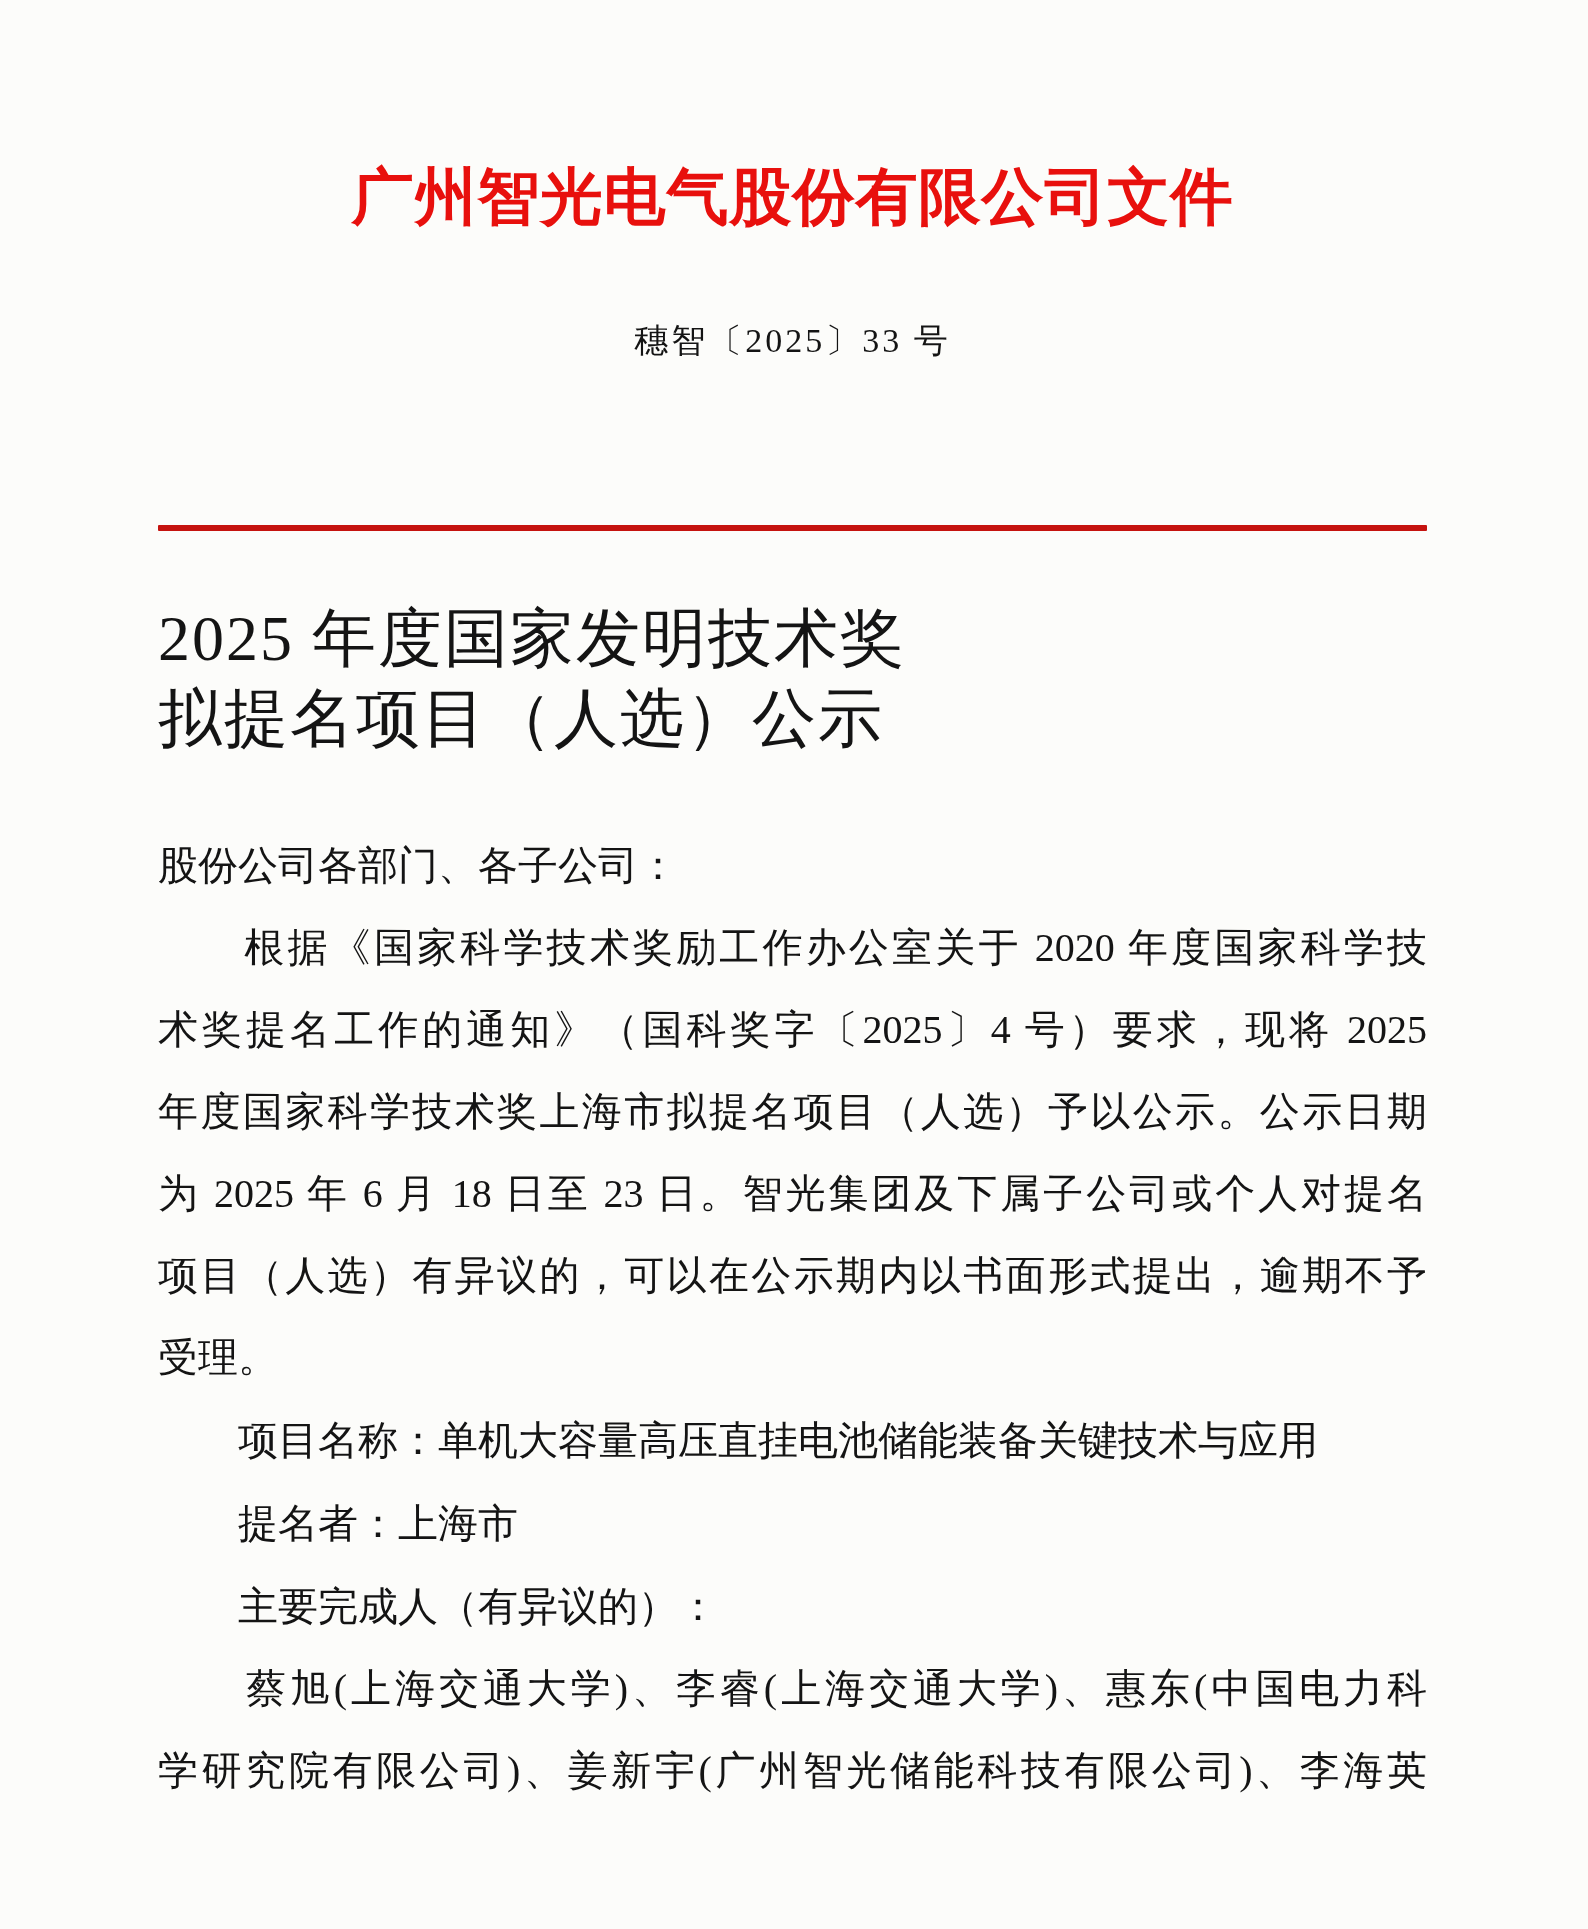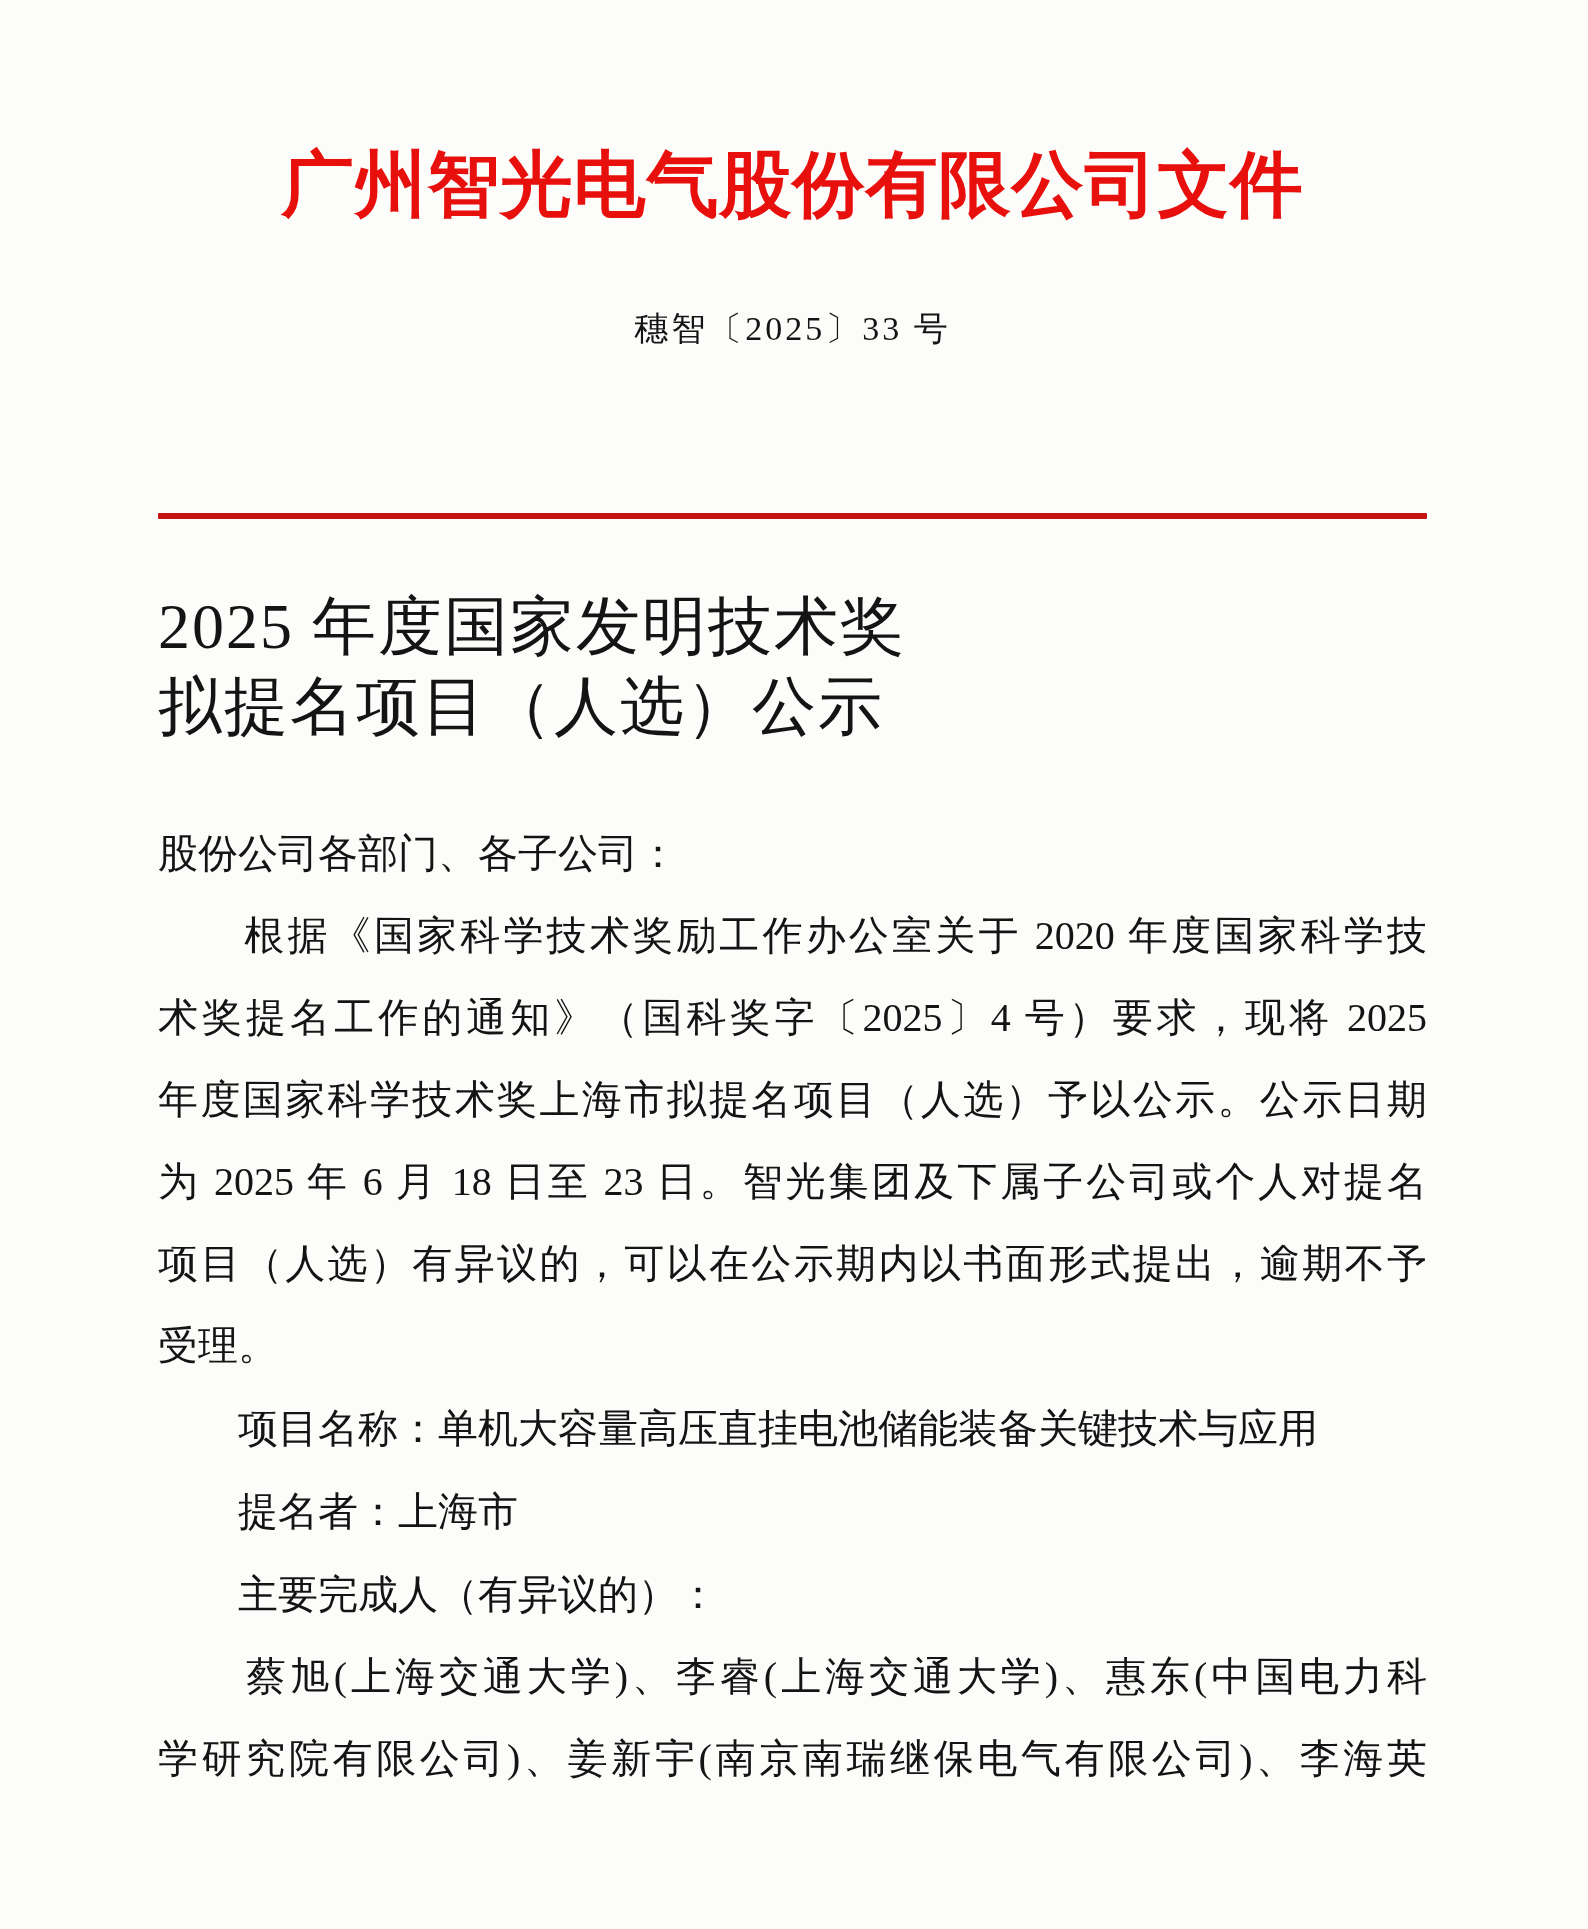--- a/index.html
+++ b/index.html
@@ -7,22 +7,22 @@
     position:relative;
     width:1588px; height:1929px;
     box-sizing:border-box;
     padding:135px 161px 0 158px;
     background:#fcfcfa;
     font-family:"Liberation Serif","DejaVu Serif",serif;
     color:#141414;
     overflow:hidden;
   }
   .company-header {
-    margin:0;
-    font-size:72px;
+    margin:12px;
+    font-size:62px;
     line-height:100px;
     font-weight:bold;
     text-align:center;
     letter-spacing:1px;
     white-space:nowrap;
   }
   .doc-number {
     margin-top:74px;
     font-size:34px;
     line-height:40px;
@@ -74,15 +74,15 @@
       <div class="line jfull"><span>　　根据《国家科学技术奖励工作办公室关于 2020 年度国家科学技</span></div>
       <div class="line jfull"><span>术奖提名工作的通知》（国科奖字〔2025〕4 号）要求，现将 2025</span></div>
       <div class="line jfull"><span>年度国家科学技术奖上海市拟提名项目（人选）予以公示。公示日期</span></div>
       <div class="line jfull"><span>为 2025 年 6 月 18 日至 23 日。智光集团及下属子公司或个人对提名</span></div>
       <div class="line jfull"><span>项目（人选）有异议的，可以在公示期内以书面形式提出，逾期不予</span></div>
       <div class="line"><span>受理。</span></div>
       <div class="line"><span class="label">　　项目名称：</span><span>单机大容量高压直挂电池储能装备关键技术与应用</span></div>
       <div class="line"><span class="label">　　提名者：</span><span>上海市</span></div>
       <div class="line"><span class="label">　　主要完成人（有异议的）：</span><span></span></div>
       <div class="line jfull"><span>　　蔡旭(上海交通大学)、李睿(上海交通大学)、惠东(中国电力科</span></div>
-      <div class="line jfull"><span>学研究院有限公司)、姜新宇(南京南瑞继保电气有限公司)、李海英</span></div>
+      <div class="line jfull"><span>学研究院有限公司)、姜新宇(广州智光储能科技有限公司)、李海英</span></div>
     </div>
 </div>
 
 </body></html>

